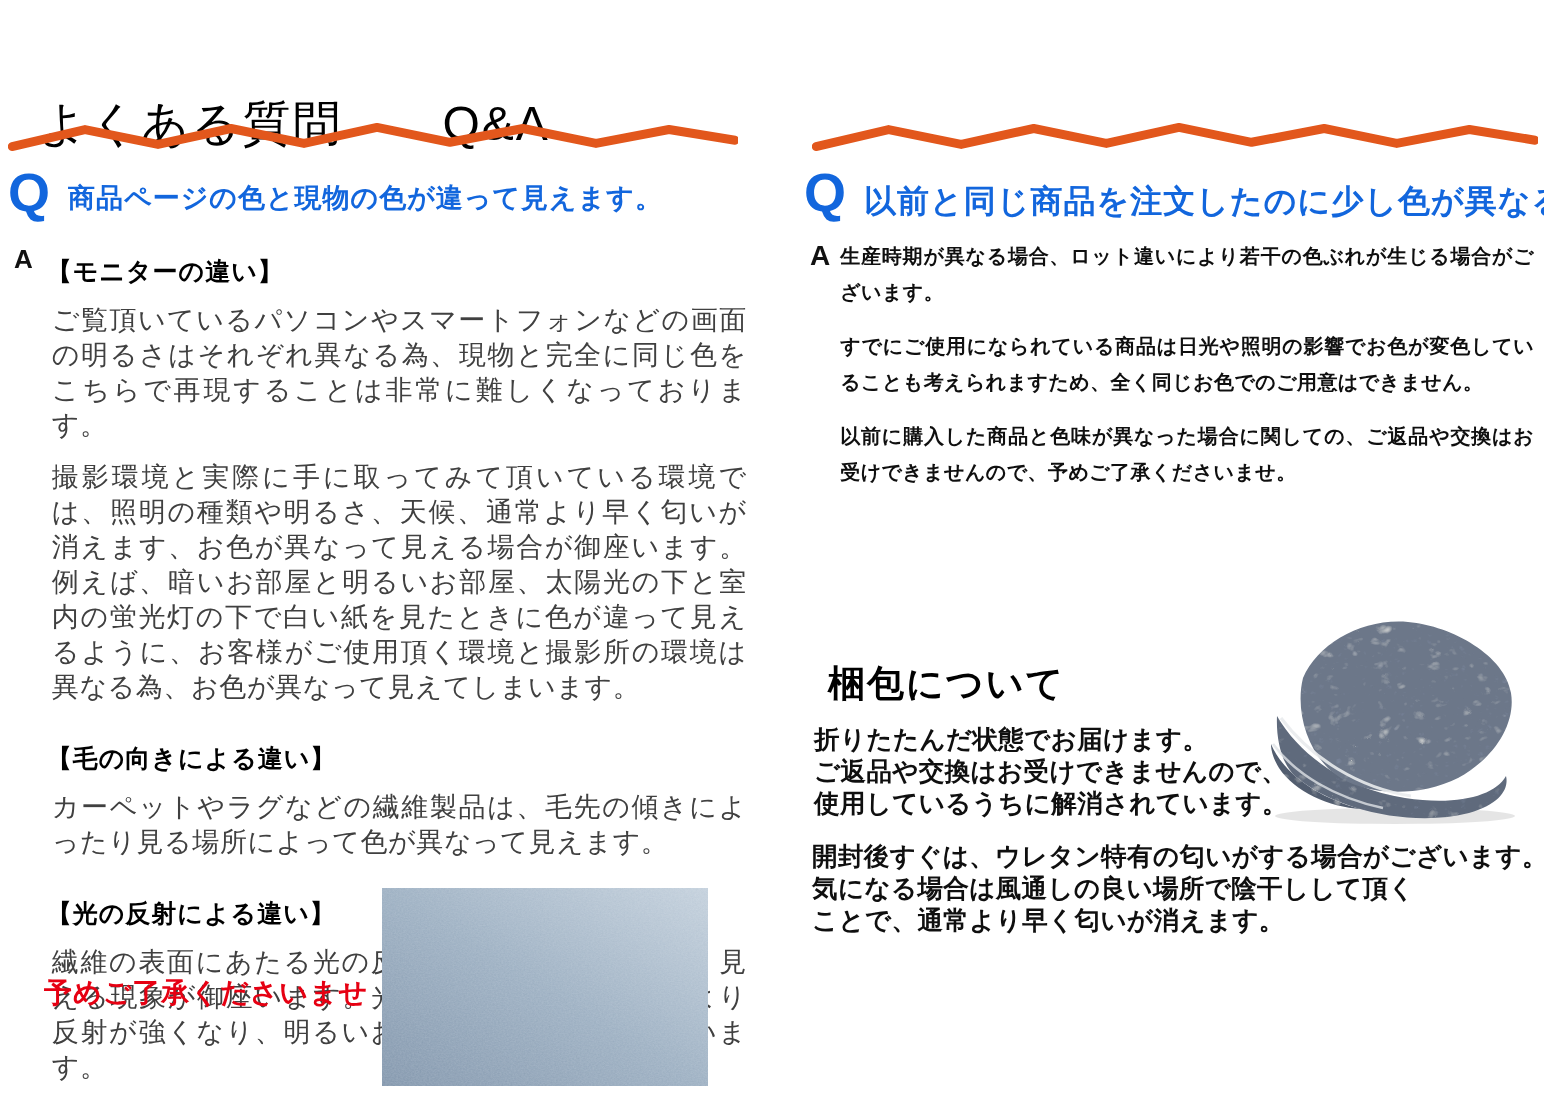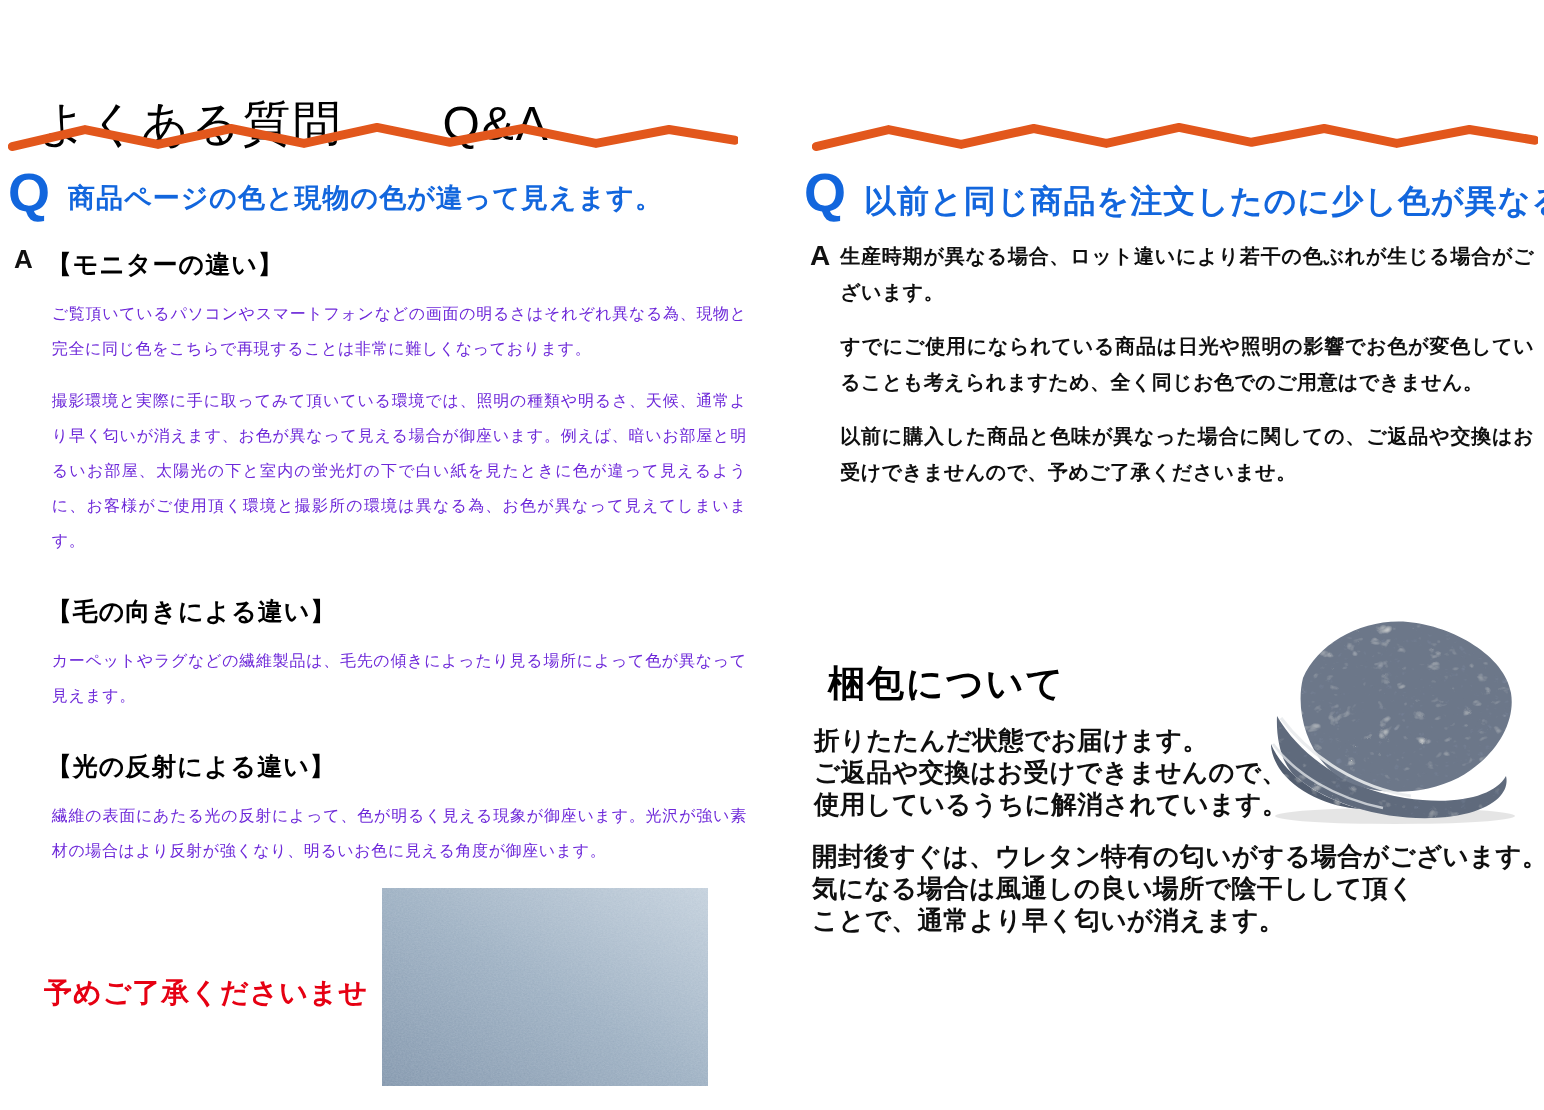--- a/index.html
+++ b/index.html
@@ -37,23 +37,23 @@
     position:absolute;left:14px;top:244px;width:736px;
     display:flex;align-items:flex-start;
   }
   .a-mark{font-weight:700;color:#111;}
   .a-block-left .a-mark{font-size:26px;line-height:30px;margin-right:14px;}
   .sections{width:700px;}
   .sec-h{
     font-size:25px;font-weight:700;color:#000;
     margin:38px 0 0 0;line-height:30px;letter-spacing:1px;
   }
-  .sec-h:first-child{margin-top:5px;}
+  .sec-h:first-child{margin-top:12px;}
   .sec-p{
-    font-size:16px;line-height:35px;color:#6d28d9;
+    font-size:27px;line-height:35px;color:#404040;
     margin:17px 0 0 0;padding-left:5px;letter-spacing:0.6px;
     text-align:justify;
   }
   .caption-red{
     position:absolute;left:44px;top:974px;
     font-size:28px;font-weight:700;color:#e60012;letter-spacing:1px;
   }
   .carpet-photo{position:absolute;left:382px;top:888px;width:326px;height:198px;}
   
   .a-block-right{
@@ -65,21 +65,21 @@
   .ans-p{
     font-size:20px;font-weight:700;color:#0f0f0f;
     line-height:36px;margin:0 0 0 0;letter-spacing:0.4px;text-align:justify;
   }
   .ans-p + .ans-p{margin-top:18px;}
   
   .packing-heading{
     position:absolute;left:828px;top:628px;
     font-size:37px;font-weight:700;color:#000;letter-spacing:2px;
   }
-  .packing-delivery{position:absolute;left:814px;top:724px;}
+  .packing-delivery{position:absolute;left:814px;top:724px;font-family:Liberation Serif, serif;}
   .packing-smell{position:absolute;left:812px;top:840px;}
   .pack-line{
     font-size:25.5px;font-weight:700;color:#0f0f0f;
     line-height:32px;letter-spacing:0.4px;white-space:nowrap;
   }
   .blanket-photo{position:absolute;left:1243px;top:596px;width:288px;height:232px;}
 </style>
 </head>
 <body>
 

